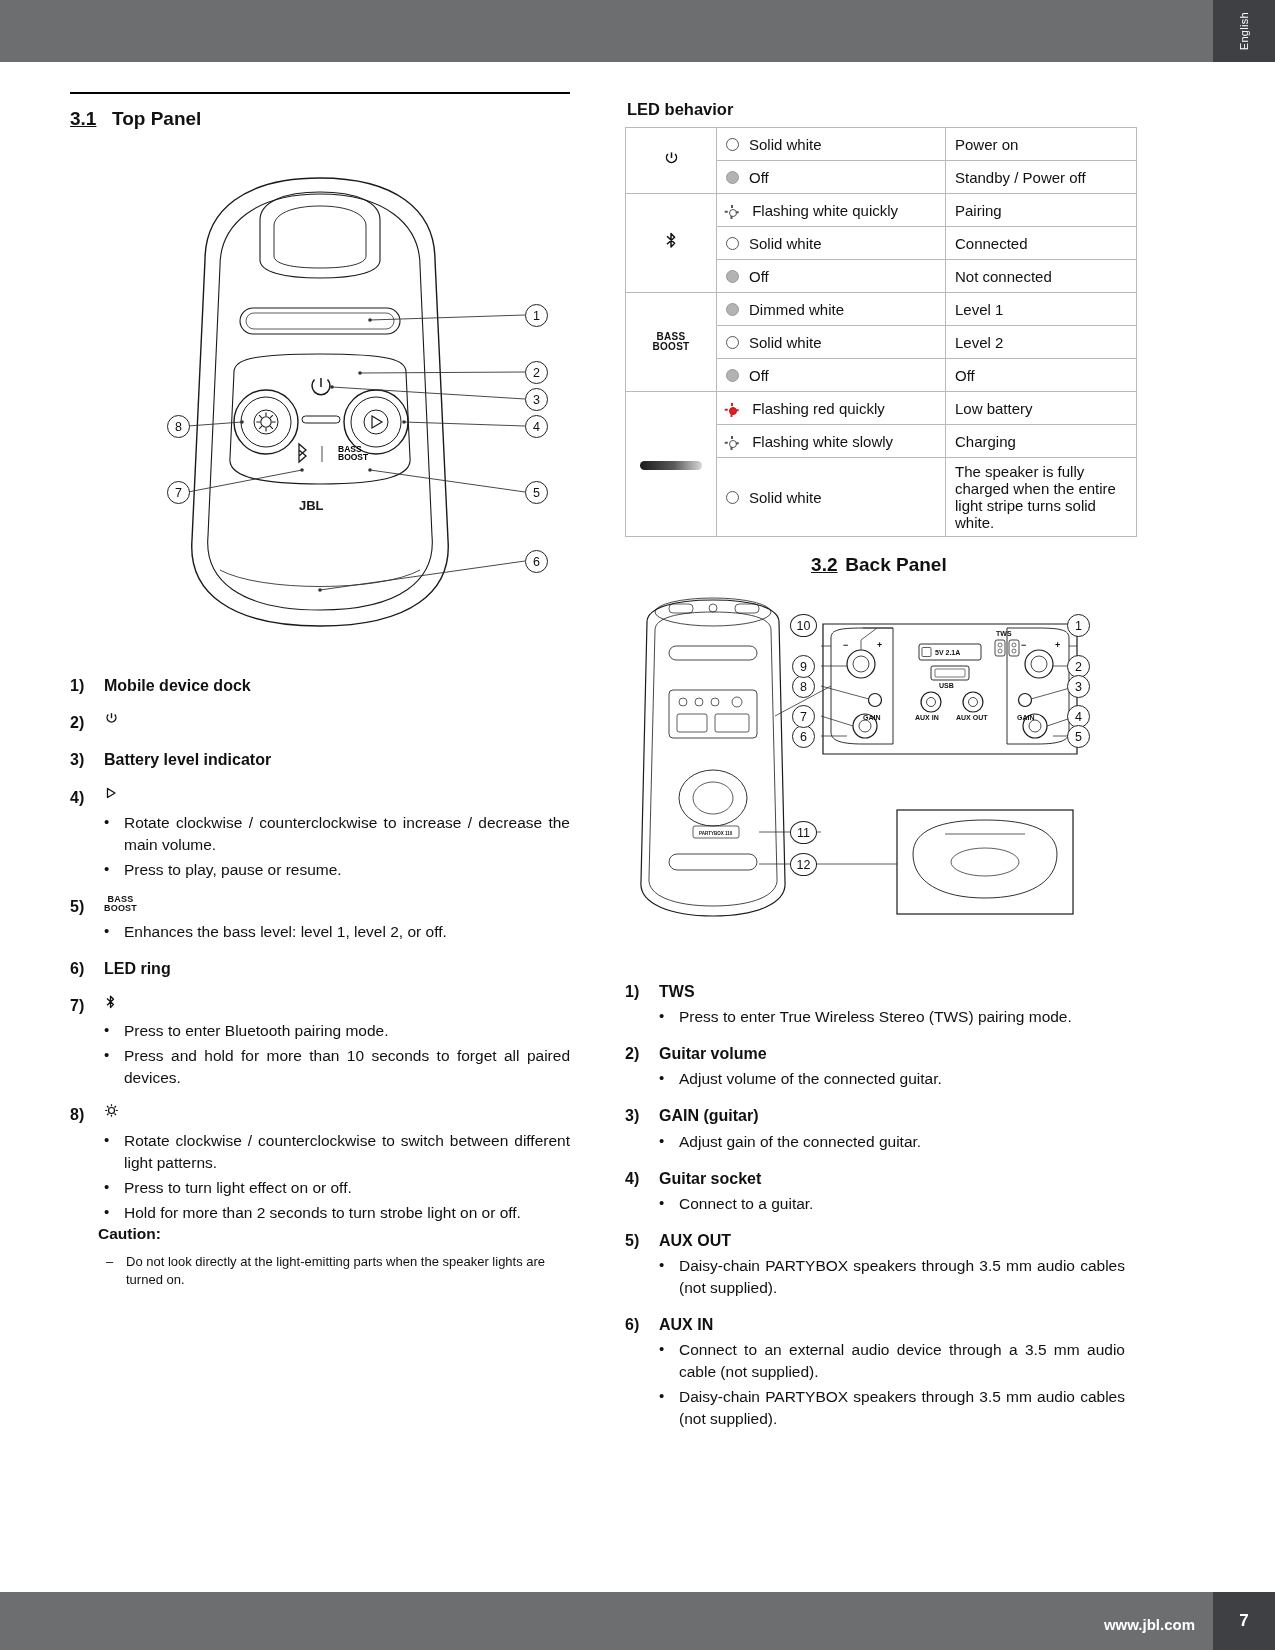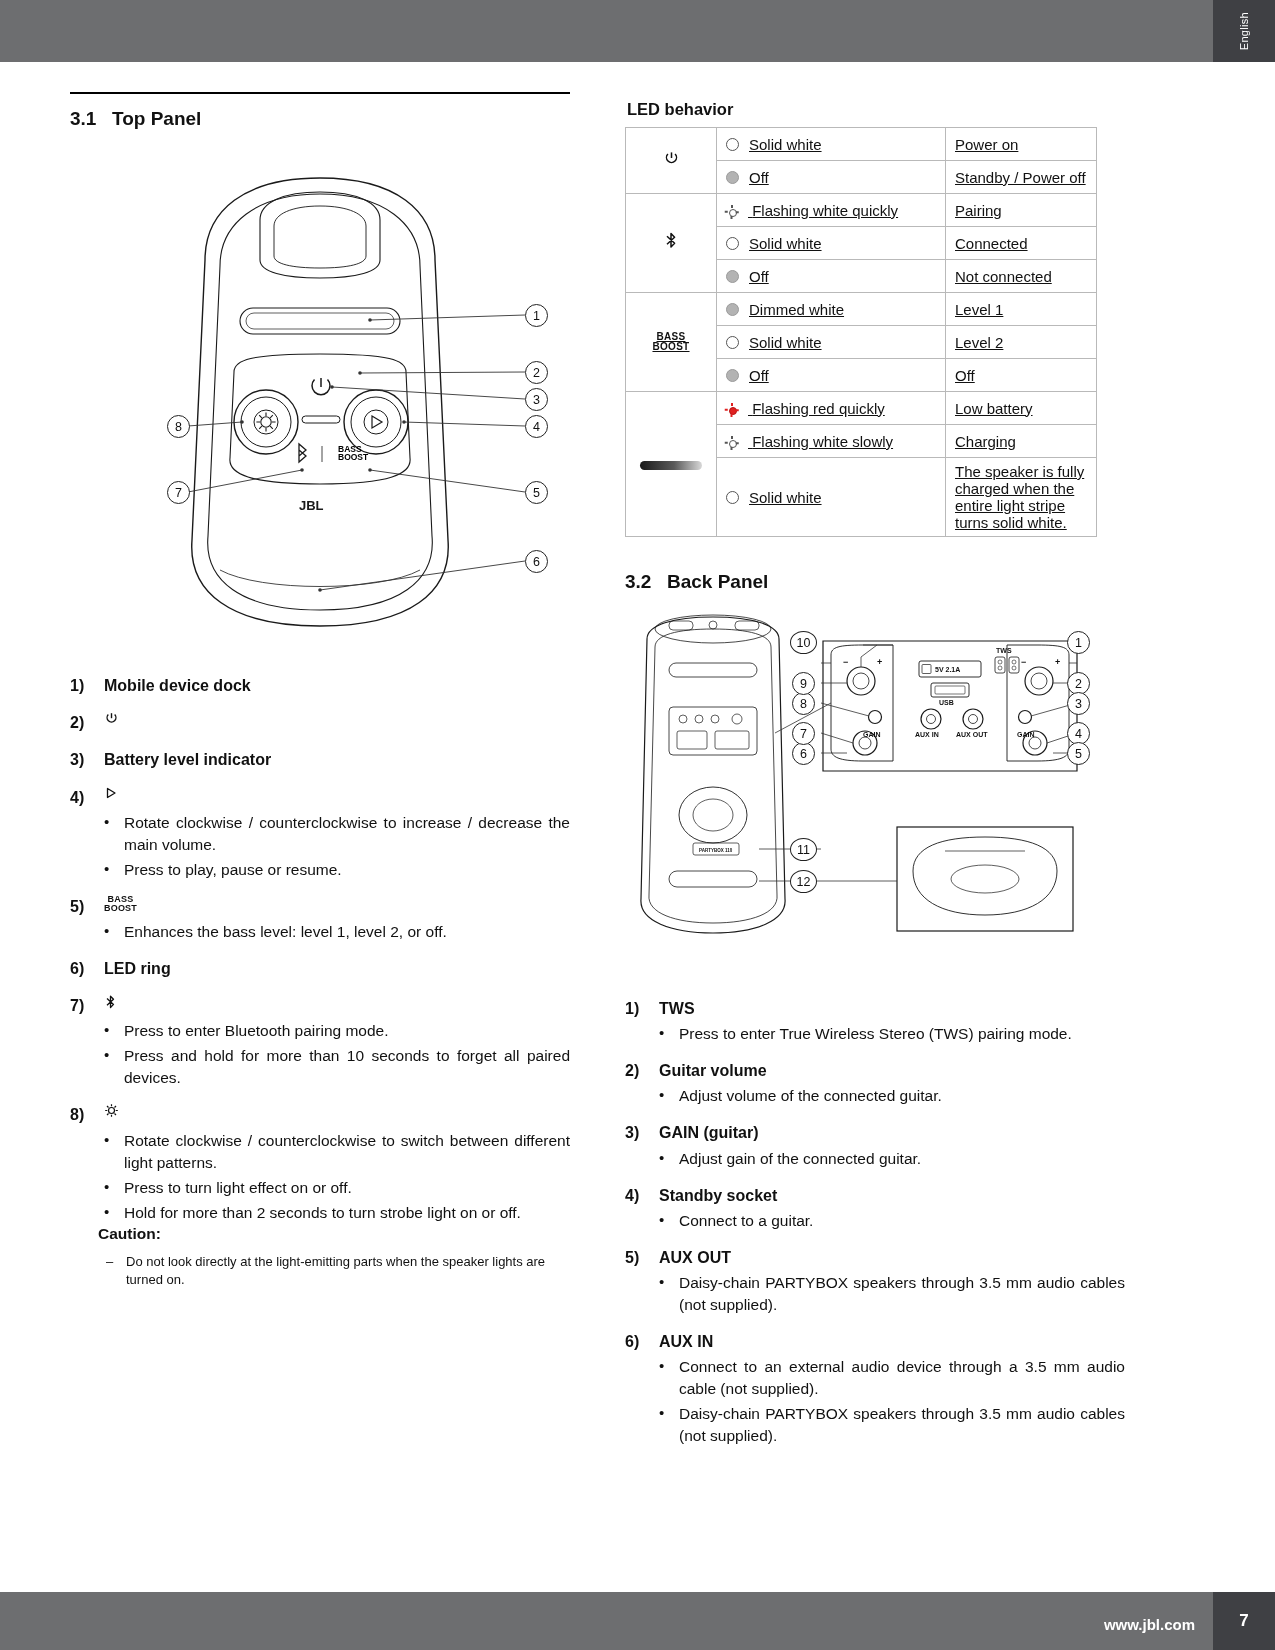--- a/index.html
+++ b/index.html
@@ -107,21 +107,21 @@
     font-weight: bold;
     margin: 0 0 22px 0;
     letter-spacing: .2px;
   }
   h1.sec .num { display:inline-block; width: 48px; }
   h2.sub {
     font-size: 19px;
     font-weight: bold;
     margin: 0 0 10px 0;
   }
-  h2.sub .num { display:inline-block; width: 42px; }
+  h2.sub .num { display:inline-block; width: 42px; text-decoration: underline; }
   
   .item {
     margin-top: 14px;
     font-size: 15.5px;
     line-height: 1.45;
   }
   .item-head {
     display: flex;
     align-items: flex-start;
     font-weight: bold;
@@ -196,23 +196,22 @@
     vertical-align: middle;
   }
   
   .led-title {
     font-size: 16.5px;
     font-weight: bold;
     margin: 0 0 8px 2px;
   }
   table.led {
     border-collapse: collapse;
-    width: 472px;
+    width: 512px;
     font-size: 15px;
-    text-decoration: underline;
   }
   table.led td {
     border: 1px solid #b9b9b9;
     padding: 5px 9px;
     vertical-align: middle;
     height: 22px;
   }
   td.iconcell {
     width: 72px;
     text-align: center;
@@ -584,21 +583,21 @@
         </td>
         <td>Charging</td>
       </tr>
       <tr>
         <td class="statecell"><span class="dot"></span><span>Solid white</span></td>
         <td>The speaker is fully charged when the entire light stripe turns solid white.</td>
       </tr>
     </tbody>
       </table>
 
-    <h2 class="sub" style="margin-top:34px;">
+    <h2 class="sub" style="margin-top:17px;text-align:center;">
       <span class="num">3.2</span><span>Back Panel</span>
     </h2>
 
     <div class="fig" style="width:500px;height:380px;">
       <svg width="500" height="380" viewBox="0 0 500 380">
         <g fill="none" stroke="#1a1a1a" stroke-width="1.2">
 
           <path d="M22 36 C22 22, 48 14, 88 14 C128 14, 154 22, 154 36
                    L160 296 C162 318, 130 330, 88 330 C46 330, 14 318, 16 296 Z"></path>
           <path d="M30 44 C30 32, 52 26, 88 26 C124 26, 146 32, 146 44
@@ -740,21 +739,21 @@
         <span>GAIN (guitar)</span>
       </div>
       <ul class="bullets">
         <li>Adjust gain of the connected guitar.</li>
       </ul>
     </div>
 
     <div class="item">
       <div class="item-head">
         <span class="idx">4)</span>
-        <span>Standby socket</span>
+        <span>Guitar socket</span>
       </div>
       <ul class="bullets">
         <li>Connect to a guitar.</li>
       </ul>
     </div>
 
     <div class="item">
       <div class="item-head">
         <span class="idx">5)</span>
         <span>AUX OUT</span>

